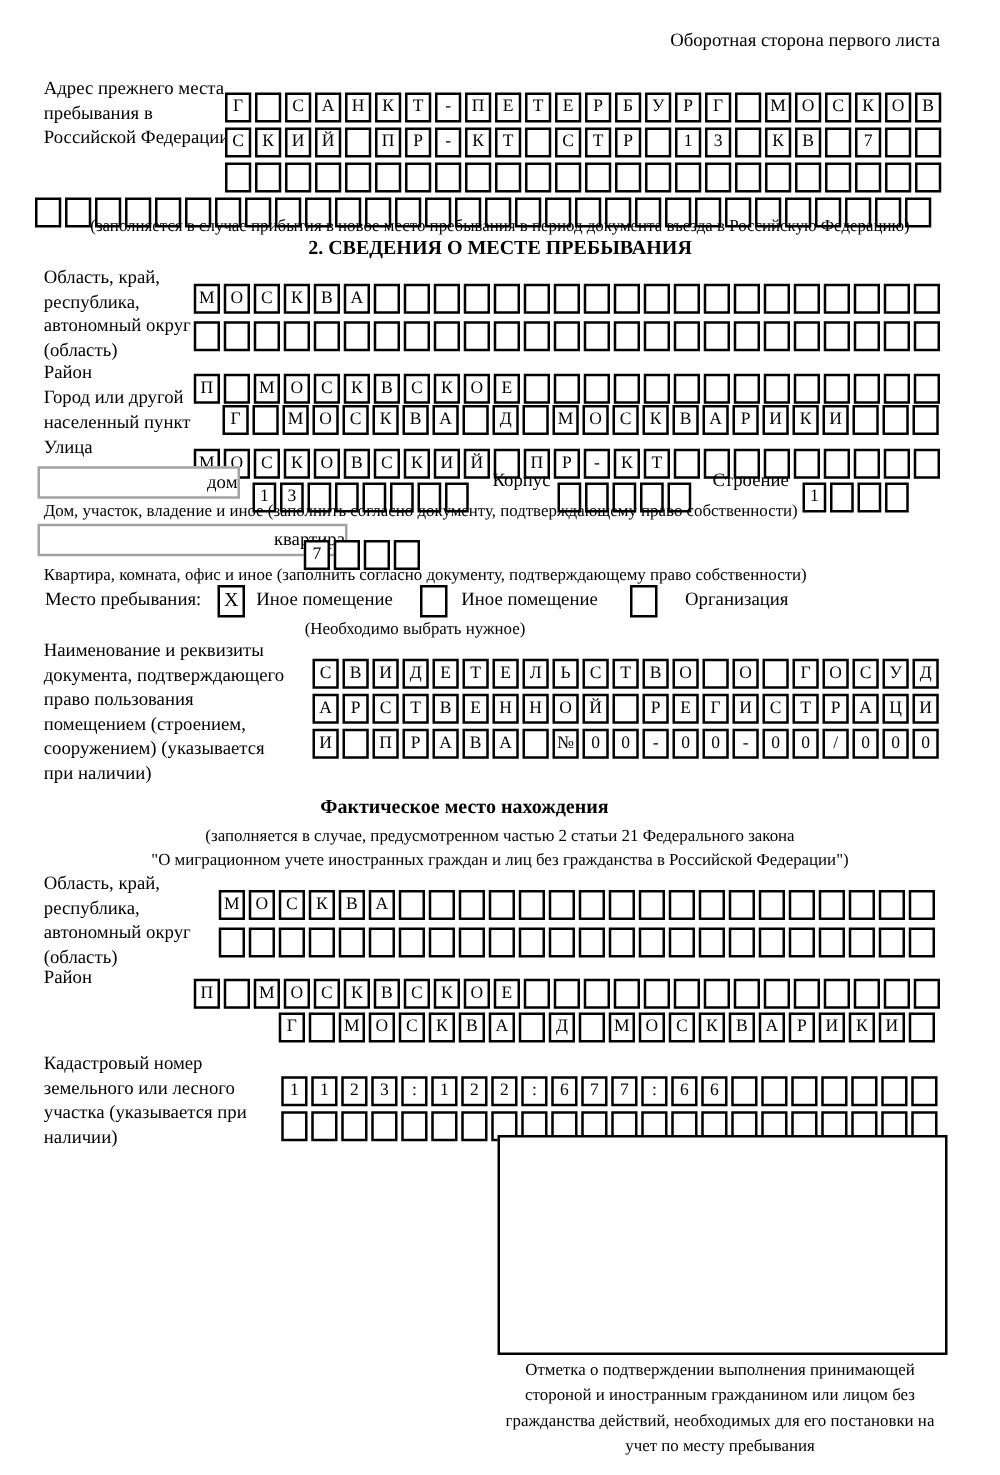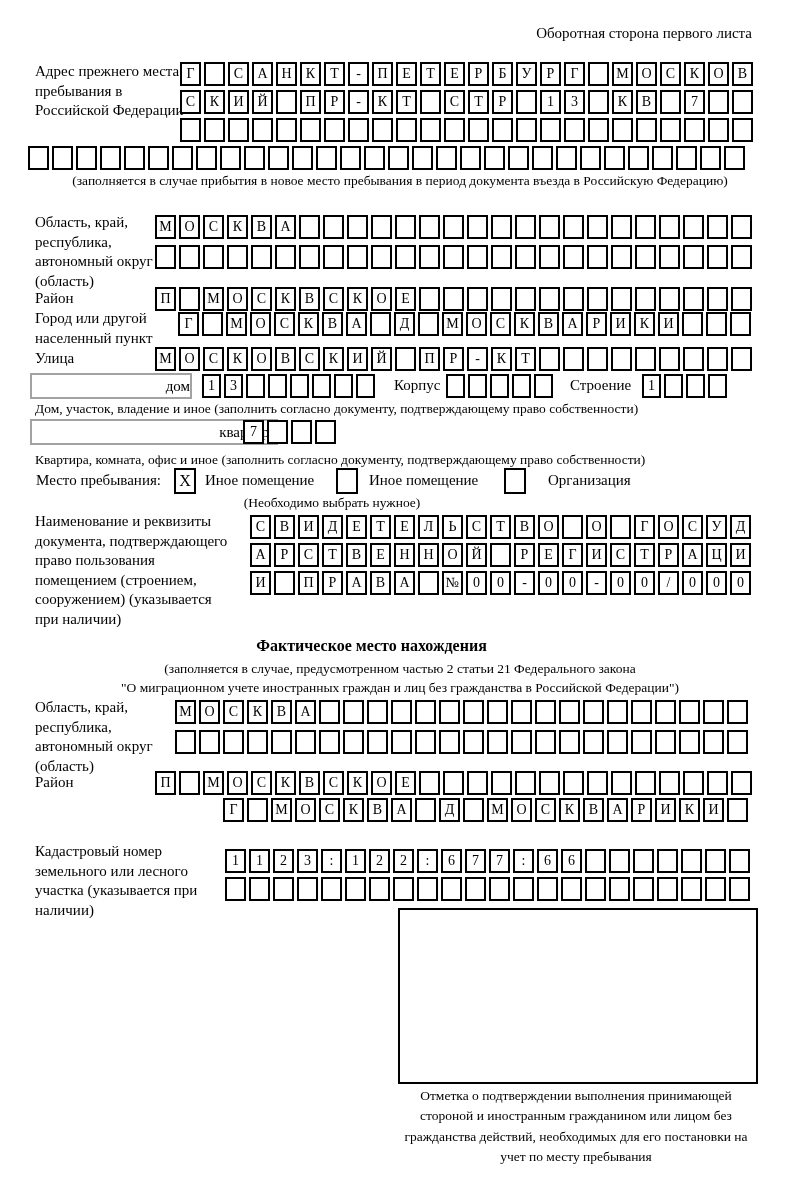--- a/index.html
+++ b/index.html
@@ -4,21 +4,21 @@
 <style>
   html,body{margin:0;padding:0;background:#fff;}
   .page{
     position:relative;width:800px;height:1180px;background:#fff;color:#000000;
     font-family:Liberation Serif, serif;overflow:hidden;
   }
   .lbl{position:absolute;font-size:15px;line-height:1.3;}
   .cap{position:absolute;font-size:13.5px;line-height:1.35;}
   .center{text-align:center;}
   .bold{font-weight:bold;}
-  .grid{position:absolute;white-space:nowrap;height:24px;line-height:0;}
+  .grid{position:absolute;white-space:nowrap;height:24px;line-height:0;margin-top:12px;}
   .cell{
     display:inline-block;box-sizing:border-box;width:21px;height:24px;
     border:2px solid #000;margin-right:3px;text-align:center;
     font-size:14px;line-height:19px;vertical-align:top;background:#fff;
   }
   .grid-tight .cell{width:19px;margin-right:3px;}
   .widebox{
     position:absolute;box-sizing:border-box;border:2px solid #a3a3a3;height:26px;
     text-align:right;font-size:15px;line-height:22px;background:#fff;
   }
@@ -35,20 +35,21 @@
 
   <div class="lbl" style="top:24px;right:48px;">Оборотная сторона первого листа</div>
 
   <div class="lbl" style="left:35px;top:62px;width:152px;">Адрес прежнего места пребывания в Российской Федерации</div>
   <div class="grid" style="left:180px;top:62px;"><span class="cell">Г</span><span class="cell">&nbsp;</span><span class="cell">С</span><span class="cell">А</span><span class="cell">Н</span><span class="cell">К</span><span class="cell">Т</span><span class="cell">-</span><span class="cell">П</span><span class="cell">Е</span><span class="cell">Т</span><span class="cell">Е</span><span class="cell">Р</span><span class="cell">Б</span><span class="cell">У</span><span class="cell">Р</span><span class="cell">Г</span><span class="cell">&nbsp;</span><span class="cell">М</span><span class="cell">О</span><span class="cell">С</span><span class="cell">К</span><span class="cell">О</span><span class="cell">В</span></div>
   <div class="grid" style="left:180px;top:90px;"><span class="cell">С</span><span class="cell">К</span><span class="cell">И</span><span class="cell">Й</span><span class="cell">&nbsp;</span><span class="cell">П</span><span class="cell">Р</span><span class="cell">-</span><span class="cell">К</span><span class="cell">Т</span><span class="cell">&nbsp;</span><span class="cell">С</span><span class="cell">Т</span><span class="cell">Р</span><span class="cell">&nbsp;</span><span class="cell">1</span><span class="cell">3</span><span class="cell">&nbsp;</span><span class="cell">К</span><span class="cell">В</span><span class="cell">&nbsp;</span><span class="cell">7</span><span class="cell">&nbsp;</span><span class="cell">&nbsp;</span></div>
   <div class="grid" style="left:180px;top:118px;"><span class="cell">&nbsp;</span><span class="cell">&nbsp;</span><span class="cell">&nbsp;</span><span class="cell">&nbsp;</span><span class="cell">&nbsp;</span><span class="cell">&nbsp;</span><span class="cell">&nbsp;</span><span class="cell">&nbsp;</span><span class="cell">&nbsp;</span><span class="cell">&nbsp;</span><span class="cell">&nbsp;</span><span class="cell">&nbsp;</span><span class="cell">&nbsp;</span><span class="cell">&nbsp;</span><span class="cell">&nbsp;</span><span class="cell">&nbsp;</span><span class="cell">&nbsp;</span><span class="cell">&nbsp;</span><span class="cell">&nbsp;</span><span class="cell">&nbsp;</span><span class="cell">&nbsp;</span><span class="cell">&nbsp;</span><span class="cell">&nbsp;</span><span class="cell">&nbsp;</span></div>
   <div class="grid" style="left:28px;top:146px;"><span class="cell">&nbsp;</span><span class="cell">&nbsp;</span><span class="cell">&nbsp;</span><span class="cell">&nbsp;</span><span class="cell">&nbsp;</span><span class="cell">&nbsp;</span><span class="cell">&nbsp;</span><span class="cell">&nbsp;</span><span class="cell">&nbsp;</span><span class="cell">&nbsp;</span><span class="cell">&nbsp;</span><span class="cell">&nbsp;</span><span class="cell">&nbsp;</span><span class="cell">&nbsp;</span><span class="cell">&nbsp;</span><span class="cell">&nbsp;</span><span class="cell">&nbsp;</span><span class="cell">&nbsp;</span><span class="cell">&nbsp;</span><span class="cell">&nbsp;</span><span class="cell">&nbsp;</span><span class="cell">&nbsp;</span><span class="cell">&nbsp;</span><span class="cell">&nbsp;</span><span class="cell">&nbsp;</span><span class="cell">&nbsp;</span><span class="cell">&nbsp;</span><span class="cell">&nbsp;</span><span class="cell">&nbsp;</span><span class="cell">&nbsp;</span></div>
   <div class="cap center" style="left:0;top:172px;width:800px;">(заполняется в случае прибытия в новое место пребывания в период документа въезда в Российскую Федерацию)</div>
 
+  <div class="lbl bold center" style="left:0;top:189px;width:800px;font-size:16px;">2. СВЕДЕНИЯ О МЕСТЕ ПРЕБЫВАНИЯ</div>
 
   <div class="lbl" style="left:35px;top:213px;width:120px;">Область, край, республика, автономный округ (область)</div>
   <div class="grid" style="left:155px;top:215px;"><span class="cell">М</span><span class="cell">О</span><span class="cell">С</span><span class="cell">К</span><span class="cell">В</span><span class="cell">А</span><span class="cell">&nbsp;</span><span class="cell">&nbsp;</span><span class="cell">&nbsp;</span><span class="cell">&nbsp;</span><span class="cell">&nbsp;</span><span class="cell">&nbsp;</span><span class="cell">&nbsp;</span><span class="cell">&nbsp;</span><span class="cell">&nbsp;</span><span class="cell">&nbsp;</span><span class="cell">&nbsp;</span><span class="cell">&nbsp;</span><span class="cell">&nbsp;</span><span class="cell">&nbsp;</span><span class="cell">&nbsp;</span><span class="cell">&nbsp;</span><span class="cell">&nbsp;</span><span class="cell">&nbsp;</span><span class="cell">&nbsp;</span></div>
   <div class="grid" style="left:155px;top:245px;"><span class="cell">&nbsp;</span><span class="cell">&nbsp;</span><span class="cell">&nbsp;</span><span class="cell">&nbsp;</span><span class="cell">&nbsp;</span><span class="cell">&nbsp;</span><span class="cell">&nbsp;</span><span class="cell">&nbsp;</span><span class="cell">&nbsp;</span><span class="cell">&nbsp;</span><span class="cell">&nbsp;</span><span class="cell">&nbsp;</span><span class="cell">&nbsp;</span><span class="cell">&nbsp;</span><span class="cell">&nbsp;</span><span class="cell">&nbsp;</span><span class="cell">&nbsp;</span><span class="cell">&nbsp;</span><span class="cell">&nbsp;</span><span class="cell">&nbsp;</span><span class="cell">&nbsp;</span><span class="cell">&nbsp;</span><span class="cell">&nbsp;</span><span class="cell">&nbsp;</span><span class="cell">&nbsp;</span></div>
 
   <div class="lbl" style="left:35px;top:289px;">Район</div>
   <div class="grid" style="left:155px;top:287px;"><span class="cell">П</span><span class="cell">&nbsp;</span><span class="cell">М</span><span class="cell">О</span><span class="cell">С</span><span class="cell">К</span><span class="cell">В</span><span class="cell">С</span><span class="cell">К</span><span class="cell">О</span><span class="cell">Е</span><span class="cell">&nbsp;</span><span class="cell">&nbsp;</span><span class="cell">&nbsp;</span><span class="cell">&nbsp;</span><span class="cell">&nbsp;</span><span class="cell">&nbsp;</span><span class="cell">&nbsp;</span><span class="cell">&nbsp;</span><span class="cell">&nbsp;</span><span class="cell">&nbsp;</span><span class="cell">&nbsp;</span><span class="cell">&nbsp;</span><span class="cell">&nbsp;</span><span class="cell">&nbsp;</span></div>
 
   <div class="lbl" style="left:35px;top:309px;width:150px;">Город или другой населенный пункт</div>
   <div class="grid" style="left:178px;top:312px;"><span class="cell">Г</span><span class="cell">&nbsp;</span><span class="cell">М</span><span class="cell">О</span><span class="cell">С</span><span class="cell">К</span><span class="cell">В</span><span class="cell">А</span><span class="cell">&nbsp;</span><span class="cell">Д</span><span class="cell">&nbsp;</span><span class="cell">М</span><span class="cell">О</span><span class="cell">С</span><span class="cell">К</span><span class="cell">В</span><span class="cell">А</span><span class="cell">Р</span><span class="cell">И</span><span class="cell">К</span><span class="cell">И</span><span class="cell">&nbsp;</span><span class="cell">&nbsp;</span><span class="cell">&nbsp;</span></div>

